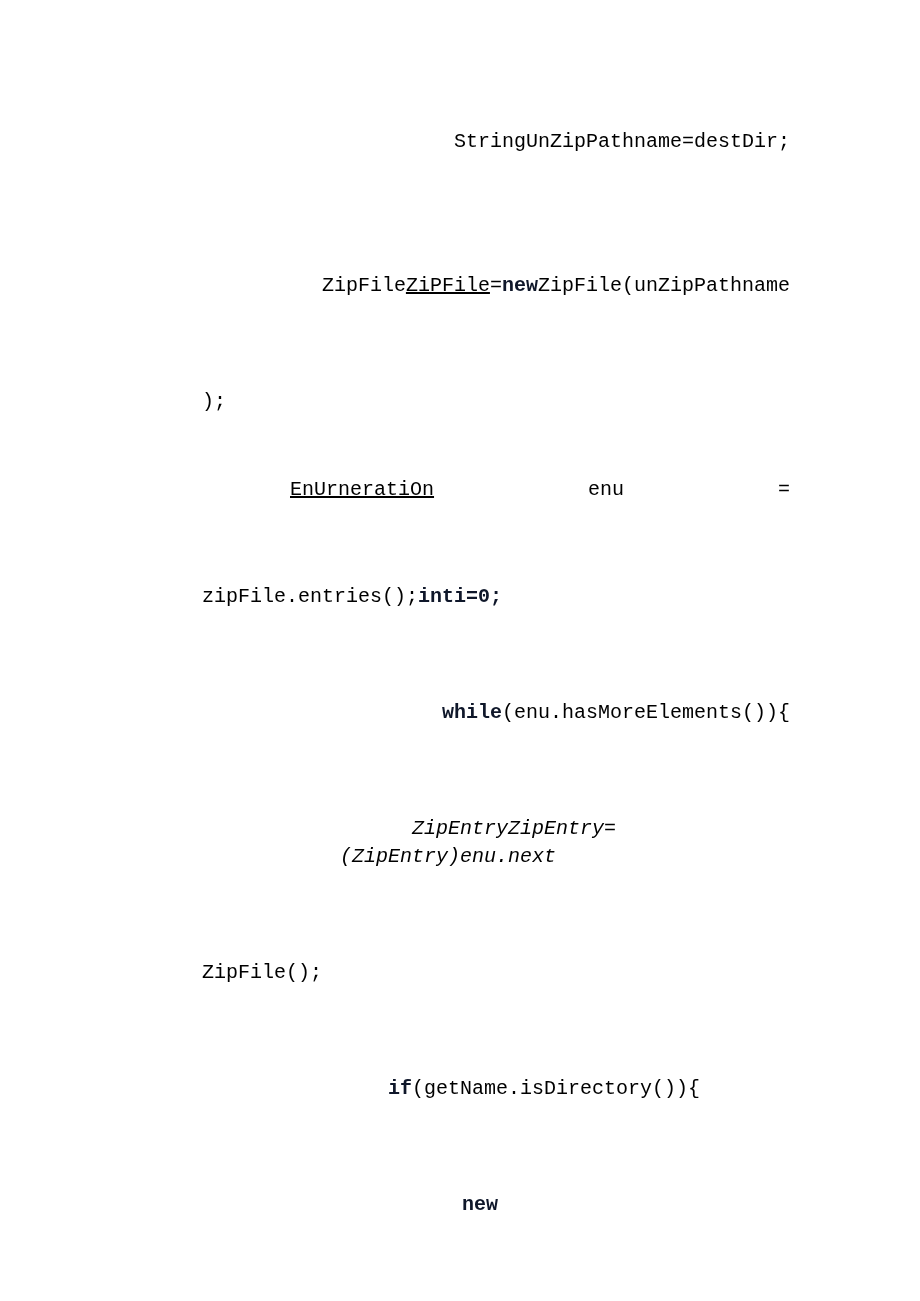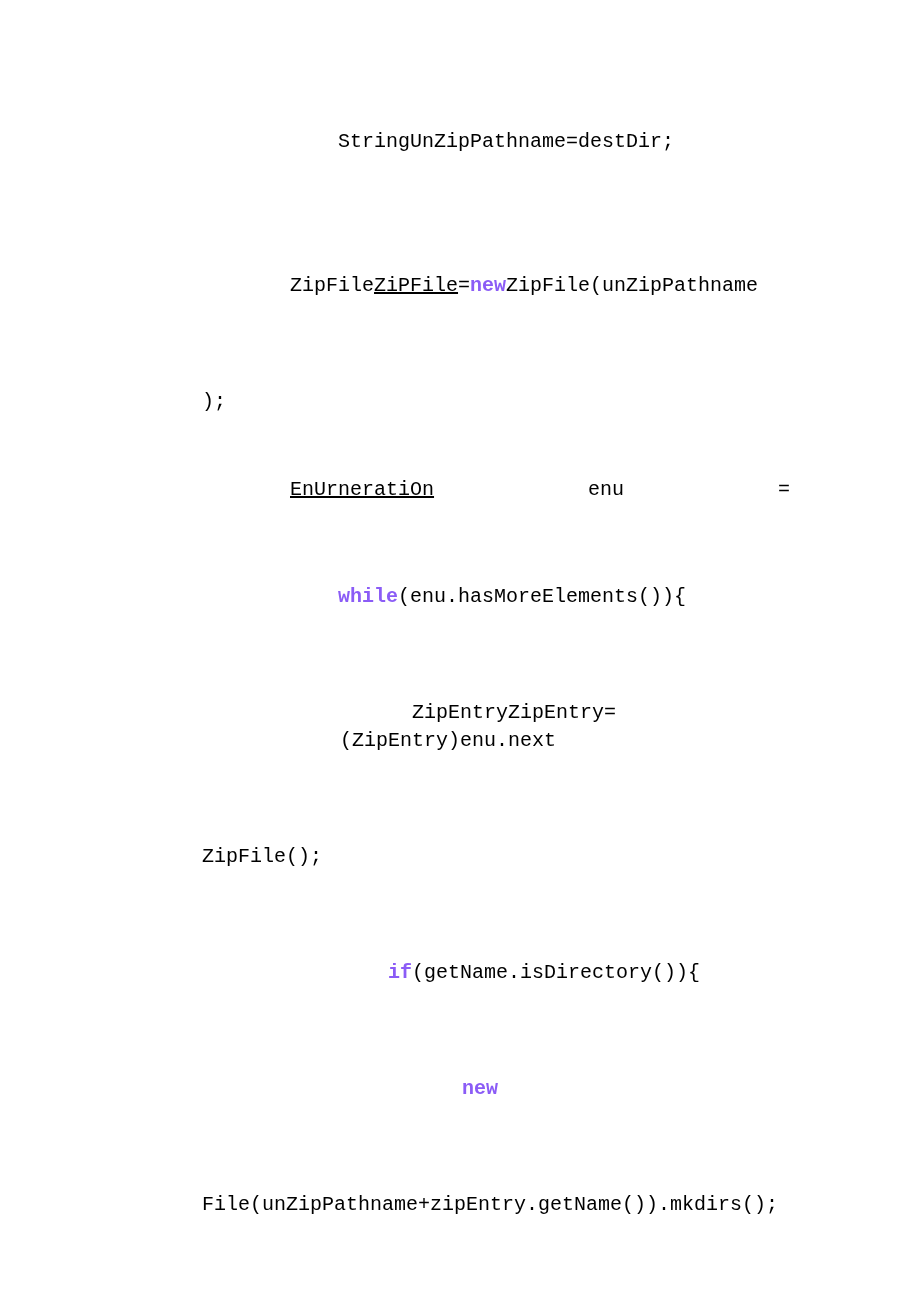--- a/index.html
+++ b/index.html
@@ -13,31 +13,31 @@
   }
   .page {
     padding: 100px 130px 40px 130px;
     color: #000000;
   }
   .code-line {
     margin-bottom: 32px;
     white-space: pre-wrap;
     word-wrap: break-word;
   }
-  .indent1 { padding-left: 160px; }
+  .indent1 { padding-left: 160px; text-align: right; }
   .indent2 { padding-left: 210px; }
   .indent3 { padding-left: 260px; }
   .noindent { padding-left: 0; }
   .justify {
     display: flex;
     justify-content: space-between;
   }
   .kw {
     font-weight: bold;
-    color: #8b5cf6;
+    color: #0f172a;
   }
   .u {
     text-decoration: underline;
   }
   .para {
     margin-bottom: 32px;
   }
 </style>
 </head>
 <body>
@@ -56,28 +56,31 @@
       <span>);</span>
     </div>
   </div>
 
   <div class="para">
     <div class="code-line indent1 justify" style="margin-bottom:51px;">
       <span class="u">EnUrneratiOn</span>
       <span>enu</span>
       <span>=</span>
     </div>
+    <div class="code-line noindent">
+      <span>zipFile.entries();</span><span class="kw">int</span><span class="kw">i=0;</span>
+    </div>
   </div>
 
   <div class="code-line indent1">
     <span class="kw">while</span><span>(enu.</span><span>hasMoreElements()){</span>
   </div>
 
   <div class="para">
-    <div class="code-line indent2" style="margin-bottom:32px;">
+    <div class="code-line indent2" style="margin-bottom:32px;font-style:italic;">
       <span>ZipEntryZipEntry=(ZipEntry)enu.next</span>
     </div>
     <div class="code-line noindent">
       <span>ZipFile();</span>
     </div>
   </div>
 
   <div class="code-line indent2">
     <span class="kw">if</span><span>(getName.isDirectory()){</span>
   </div>

